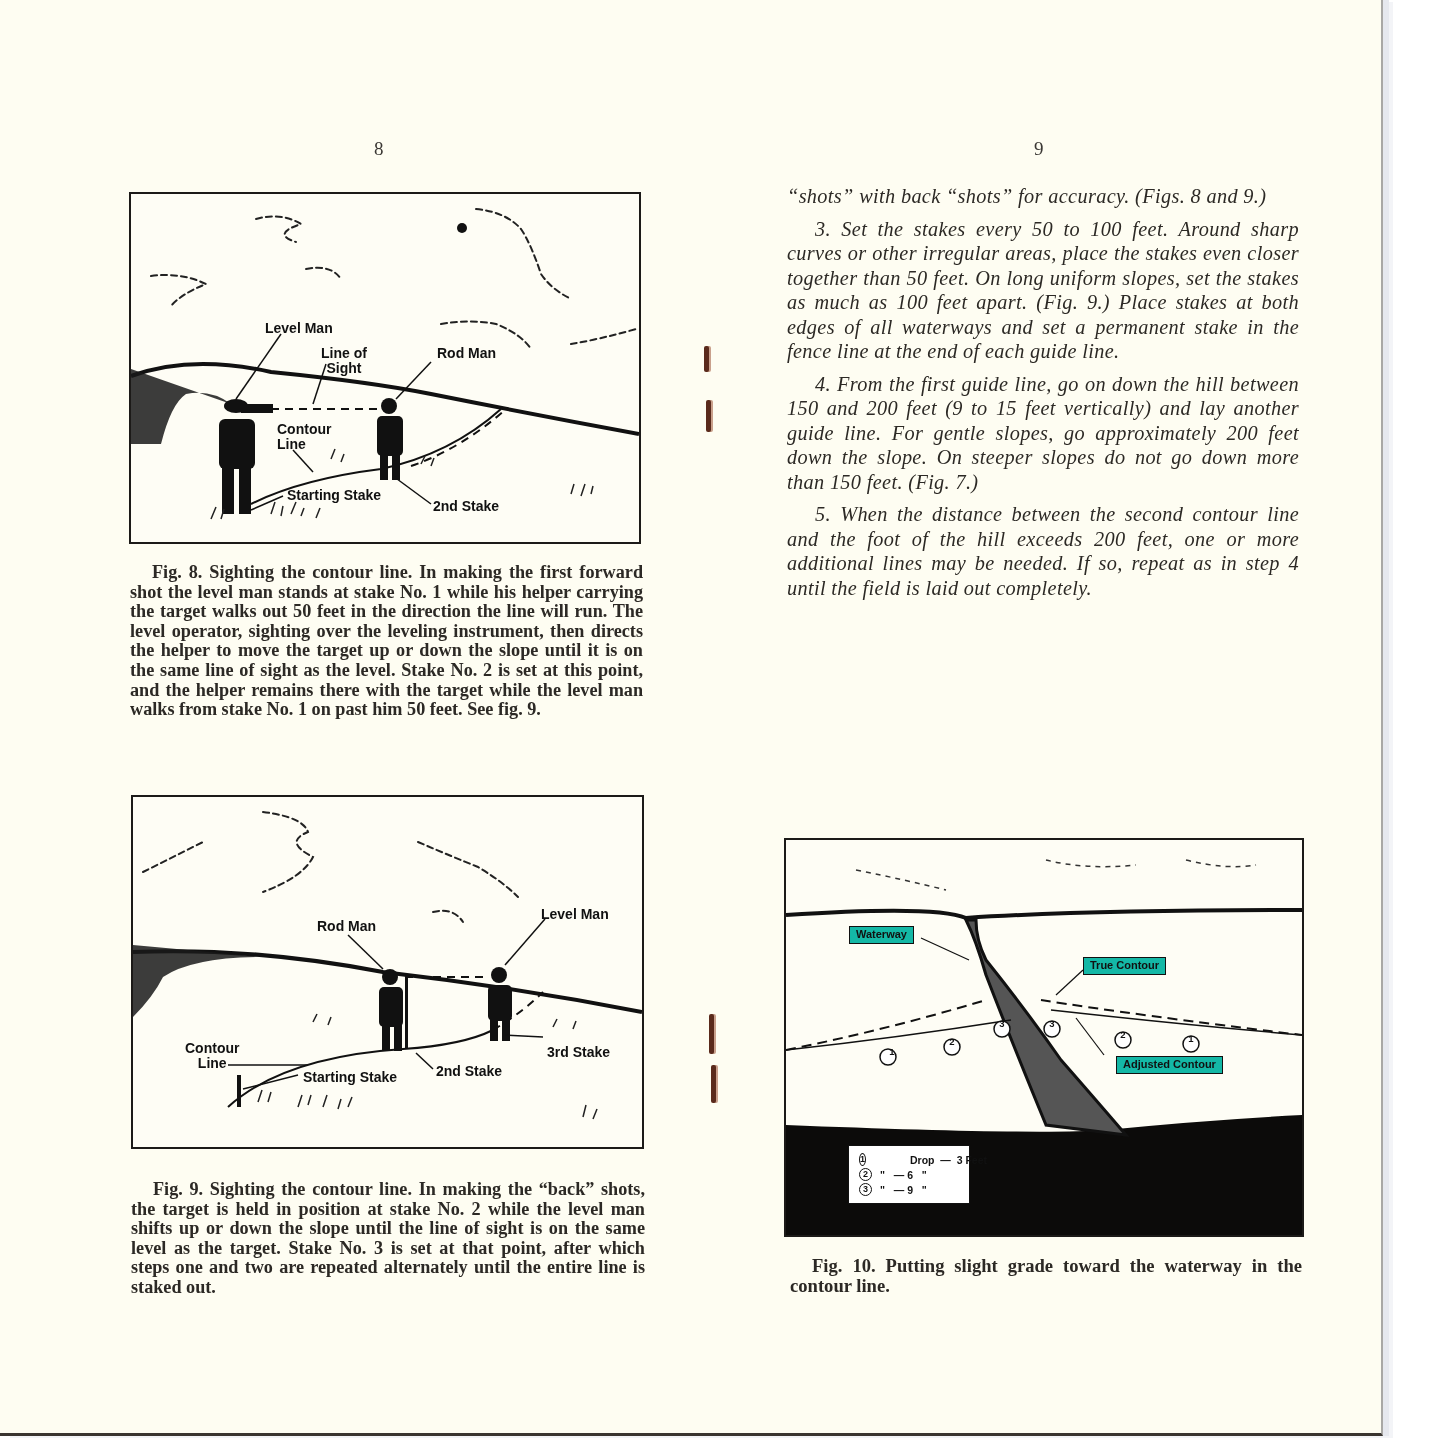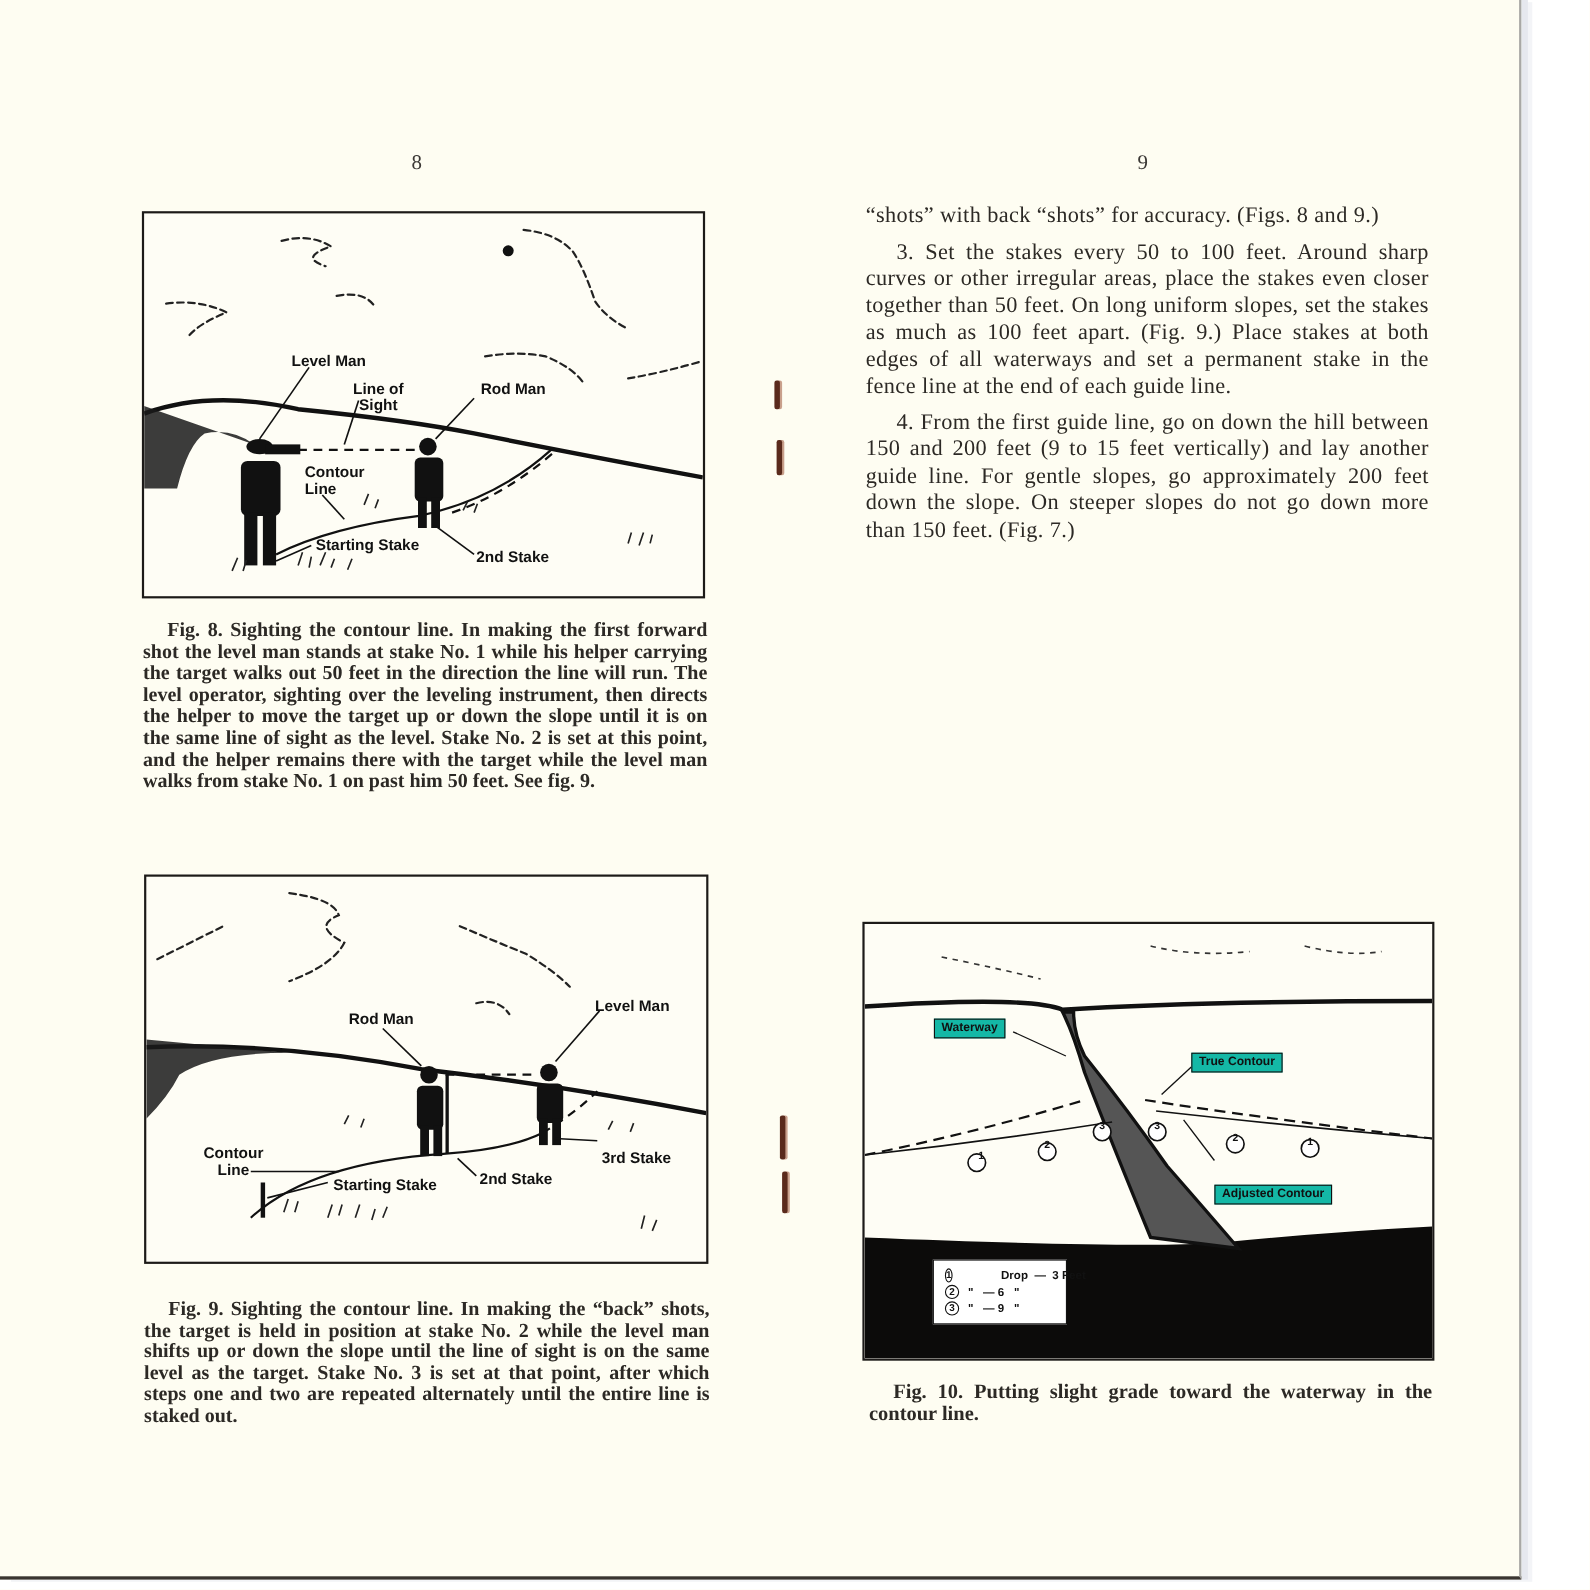--- a/index.html
+++ b/index.html
@@ -187,24 +187,25 @@
     <p>Fig. 9.  Sighting the contour line.  In making the “back” shots, the target is held in position at stake No. 2 while the level man shifts up or down the slope until the line of sight is on the same level as the target.  Stake No. 3 is set at that point, after which steps one and two are repeated alternately until the entire line is staked out.</p>
   </div>
 
   <div class="stitch" style="left:704px; top:346px; height:26px;"></div>
   <div class="stitch" style="left:706px; top:400px; height:32px;"></div>
   <div class="stitch" style="left:709px; top:1014px; height:40px;"></div>
   <div class="stitch" style="left:711px; top:1065px; height:38px;"></div>
 
   <div class="page-num" style="left:1034px;">9</div>
 
-  <div class="body-text" style="left:787px; top:184px; width:512px;">
+  <div class="body-text" style="left:787px; top:184px; width:512px;font-style:italic;">
     <p class="cont">“shots” with back “shots” for accuracy. (Figs. 8 and 9.)</p>
     <p>3.  Set the stakes every 50 to 100 feet. Around sharp curves or other irregular areas, place the stakes even closer together than 50 feet.  On long uniform slopes, set the stakes as much as 100 feet apart.  (Fig. 9.)  Place stakes at both edges of all waterways and set a permanent stake in the fence line at the end of each guide line.</p>
     <p>4.  From the first guide line, go on down the hill between 150 and 200 feet (9 to 15 feet vertically) and lay another guide line. For gentle slopes, go approximately 200 feet down the slope.  On steeper slopes do not go down more than 150 feet.  (Fig. 7.)</p>
+    <p>5.  When the distance between the second contour line and the foot of the hill exceeds 200 feet, one or more additional lines may be needed.  If so, repeat as in step 4 until the field is laid out completely.</p>
   </div>
 
   <div class="figure" style="left:784px; top:838px; width:516px; height:395px;">
     <svg width="516" height="395" viewBox="0 0 516 395">
       <g stroke="#333" stroke-width="1.5" fill="none" stroke-dasharray="5 5">
         <path d="M70 30 Q120 40 160 50 M260 20 Q300 30 350 25 M400 20 Q440 30 470 25"></path>
       </g>
 
       <path d="M0 75 Q150 65 180 78 Q300 70 516 70" stroke="#111" stroke-width="4" fill="none"></path>
 
@@ -232,21 +233,21 @@
     </svg>
     <div class="fig-label" style="left:102px; top:207px; font-size:9.5px; width:8px; text-align:center;">1</div>
     <div class="fig-label" style="left:162px; top:197px; font-size:9.5px; width:8px; text-align:center;">2</div>
     <div class="fig-label" style="left:212px; top:179px; font-size:9.5px; width:8px; text-align:center;">3</div>
     <div class="fig-label" style="left:262px; top:179px; font-size:9.5px; width:8px; text-align:center;">3</div>
     <div class="fig-label" style="left:333px; top:190px; font-size:9.5px; width:8px; text-align:center;">2</div>
     <div class="fig-label" style="left:401px; top:194px; font-size:9.5px; width:8px; text-align:center;">1</div>
 
     <div class="fig-label boxed" style="left:63px; top:86px;">Waterway</div>
     <div class="fig-label boxed" style="left:297px; top:117px;">True Contour</div>
-    <div class="fig-label boxed" style="left:318px; top:216px;margin-top:21px;">Adjusted Contour</div>
+    <div class="fig-label boxed" style="left:330px; top:216px;">Adjusted Contour</div>
 
     <div class="legend" style="left:62px; top:305px; width:100px;">
       <div class="legend-row">
         <span class="circ">1</span>
         <span style="white-space:pre;padding-left:36px;">Drop  —  3 Feet</span>
       </div>
       <div class="legend-row">
         <span class="circ">2</span>
         <span style="white-space:pre;">"   — 6   "</span>
       </div>

